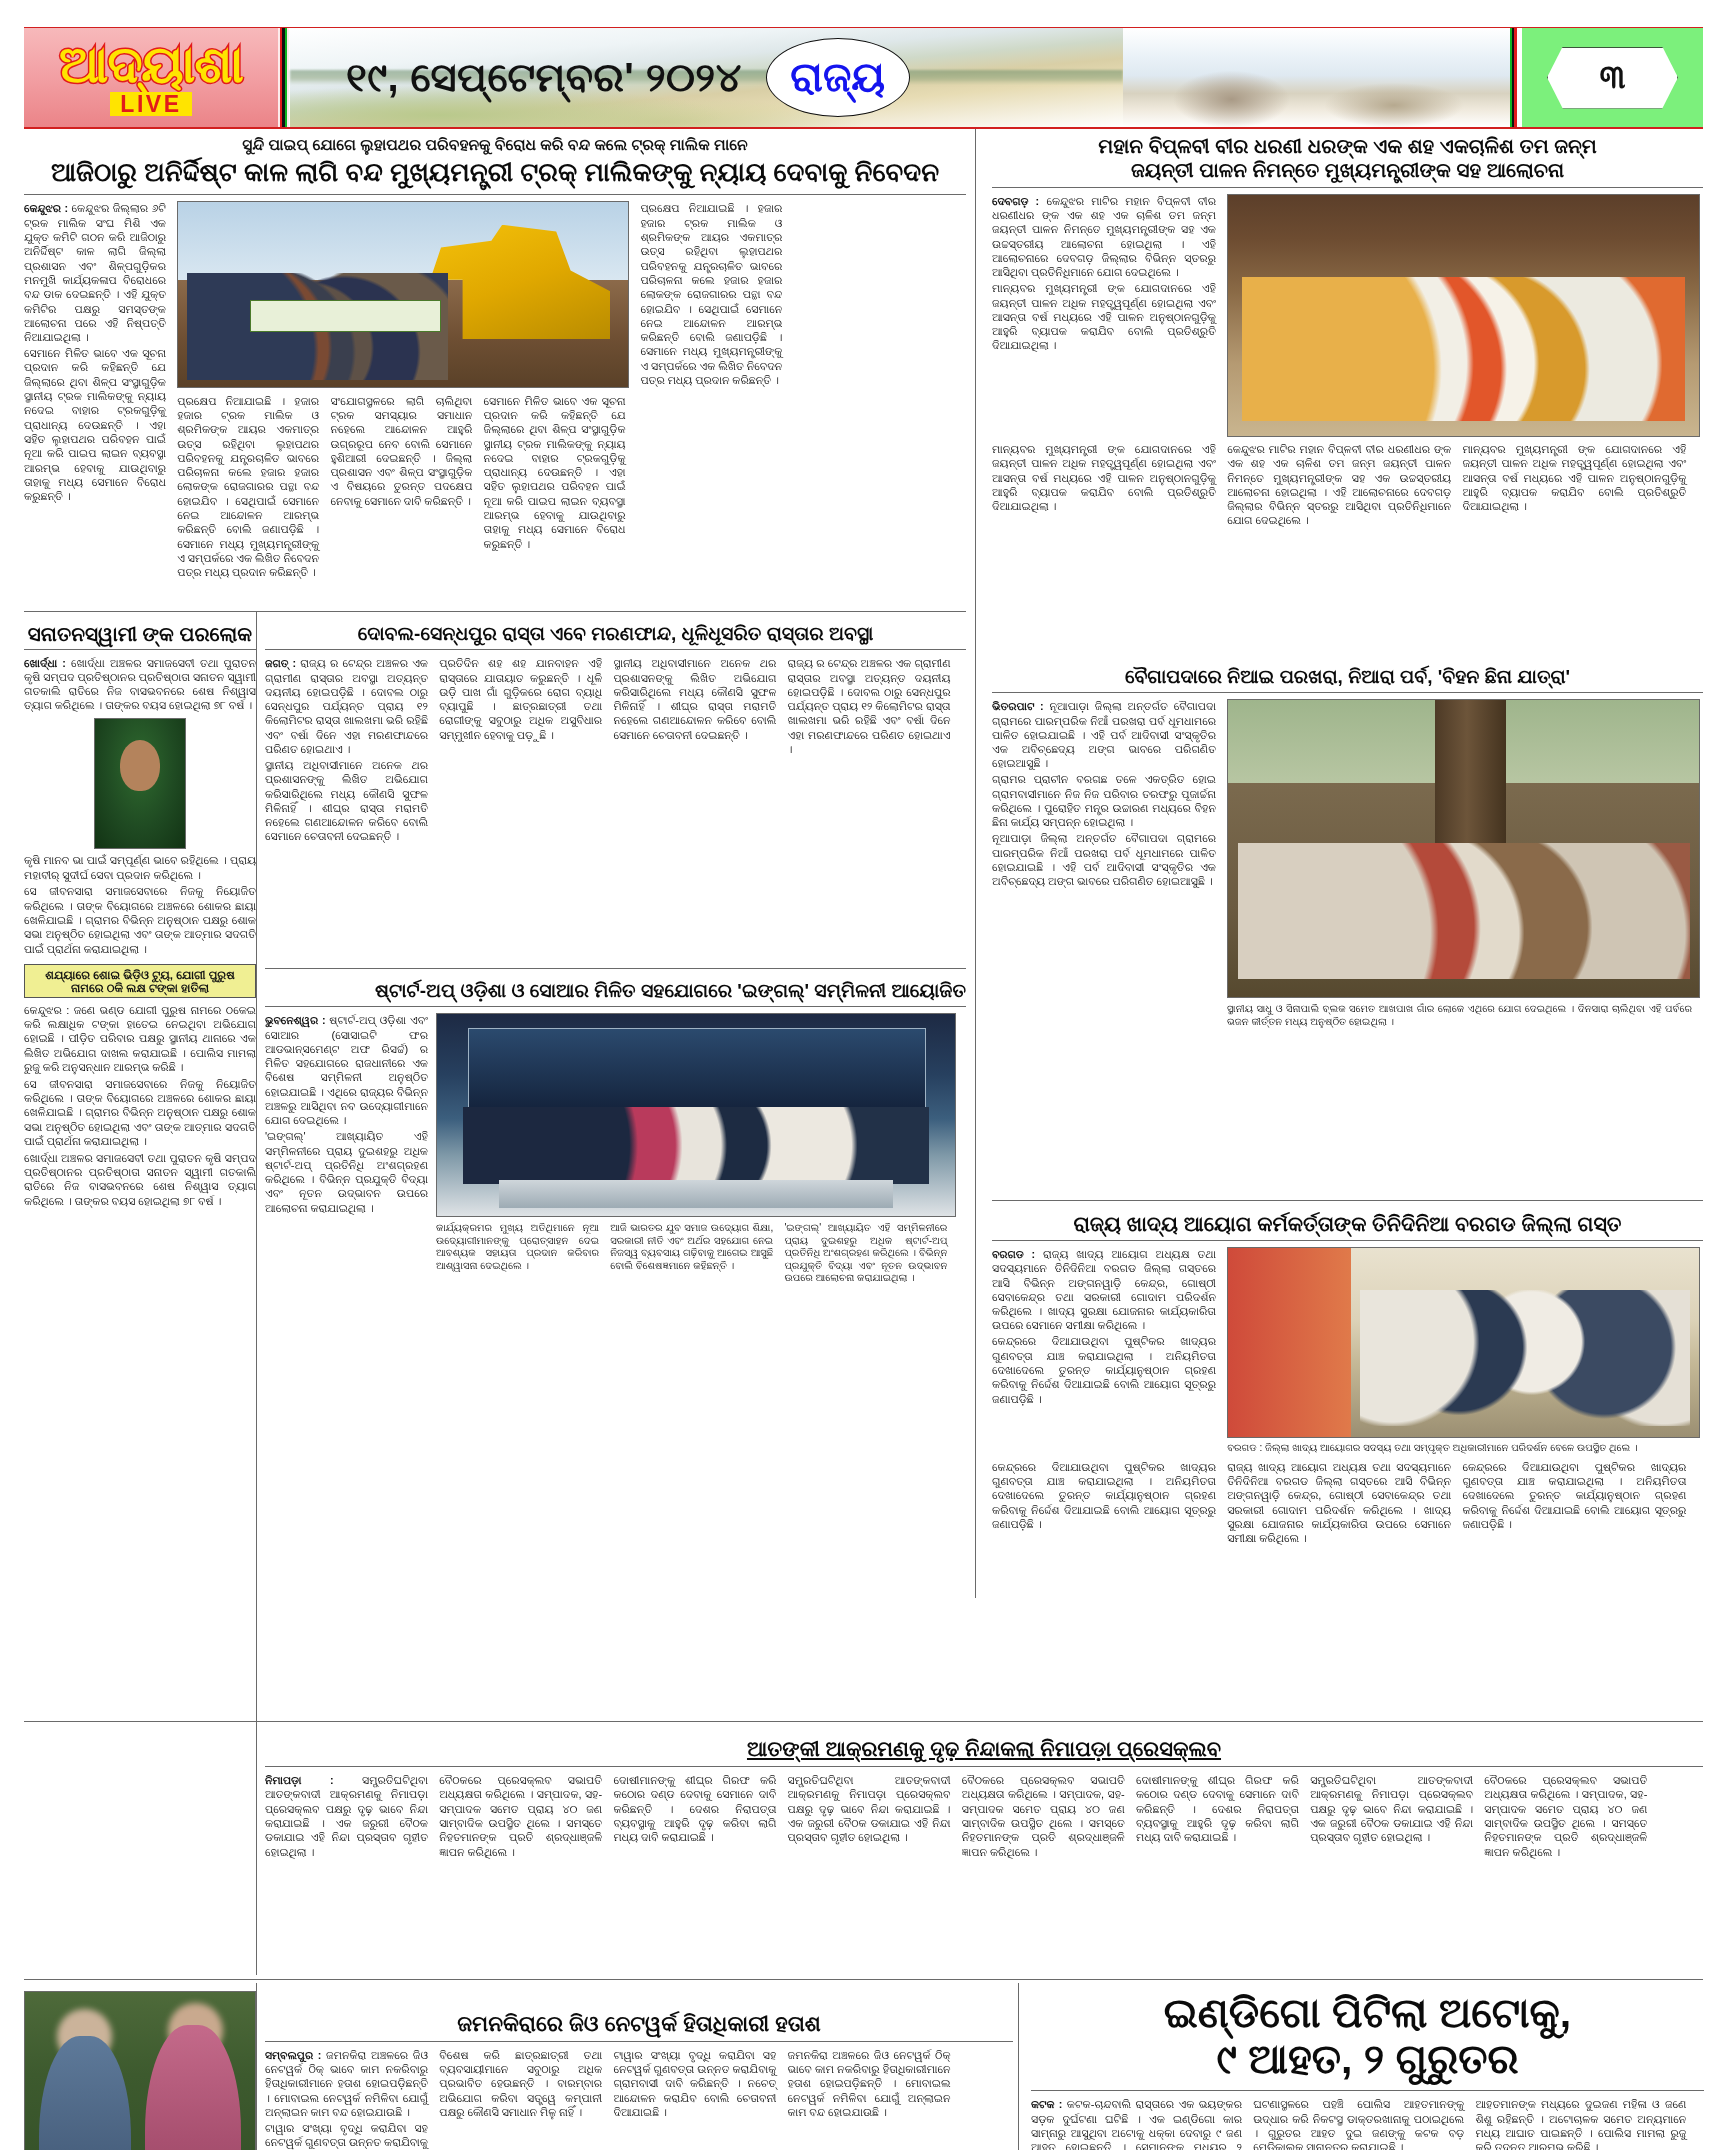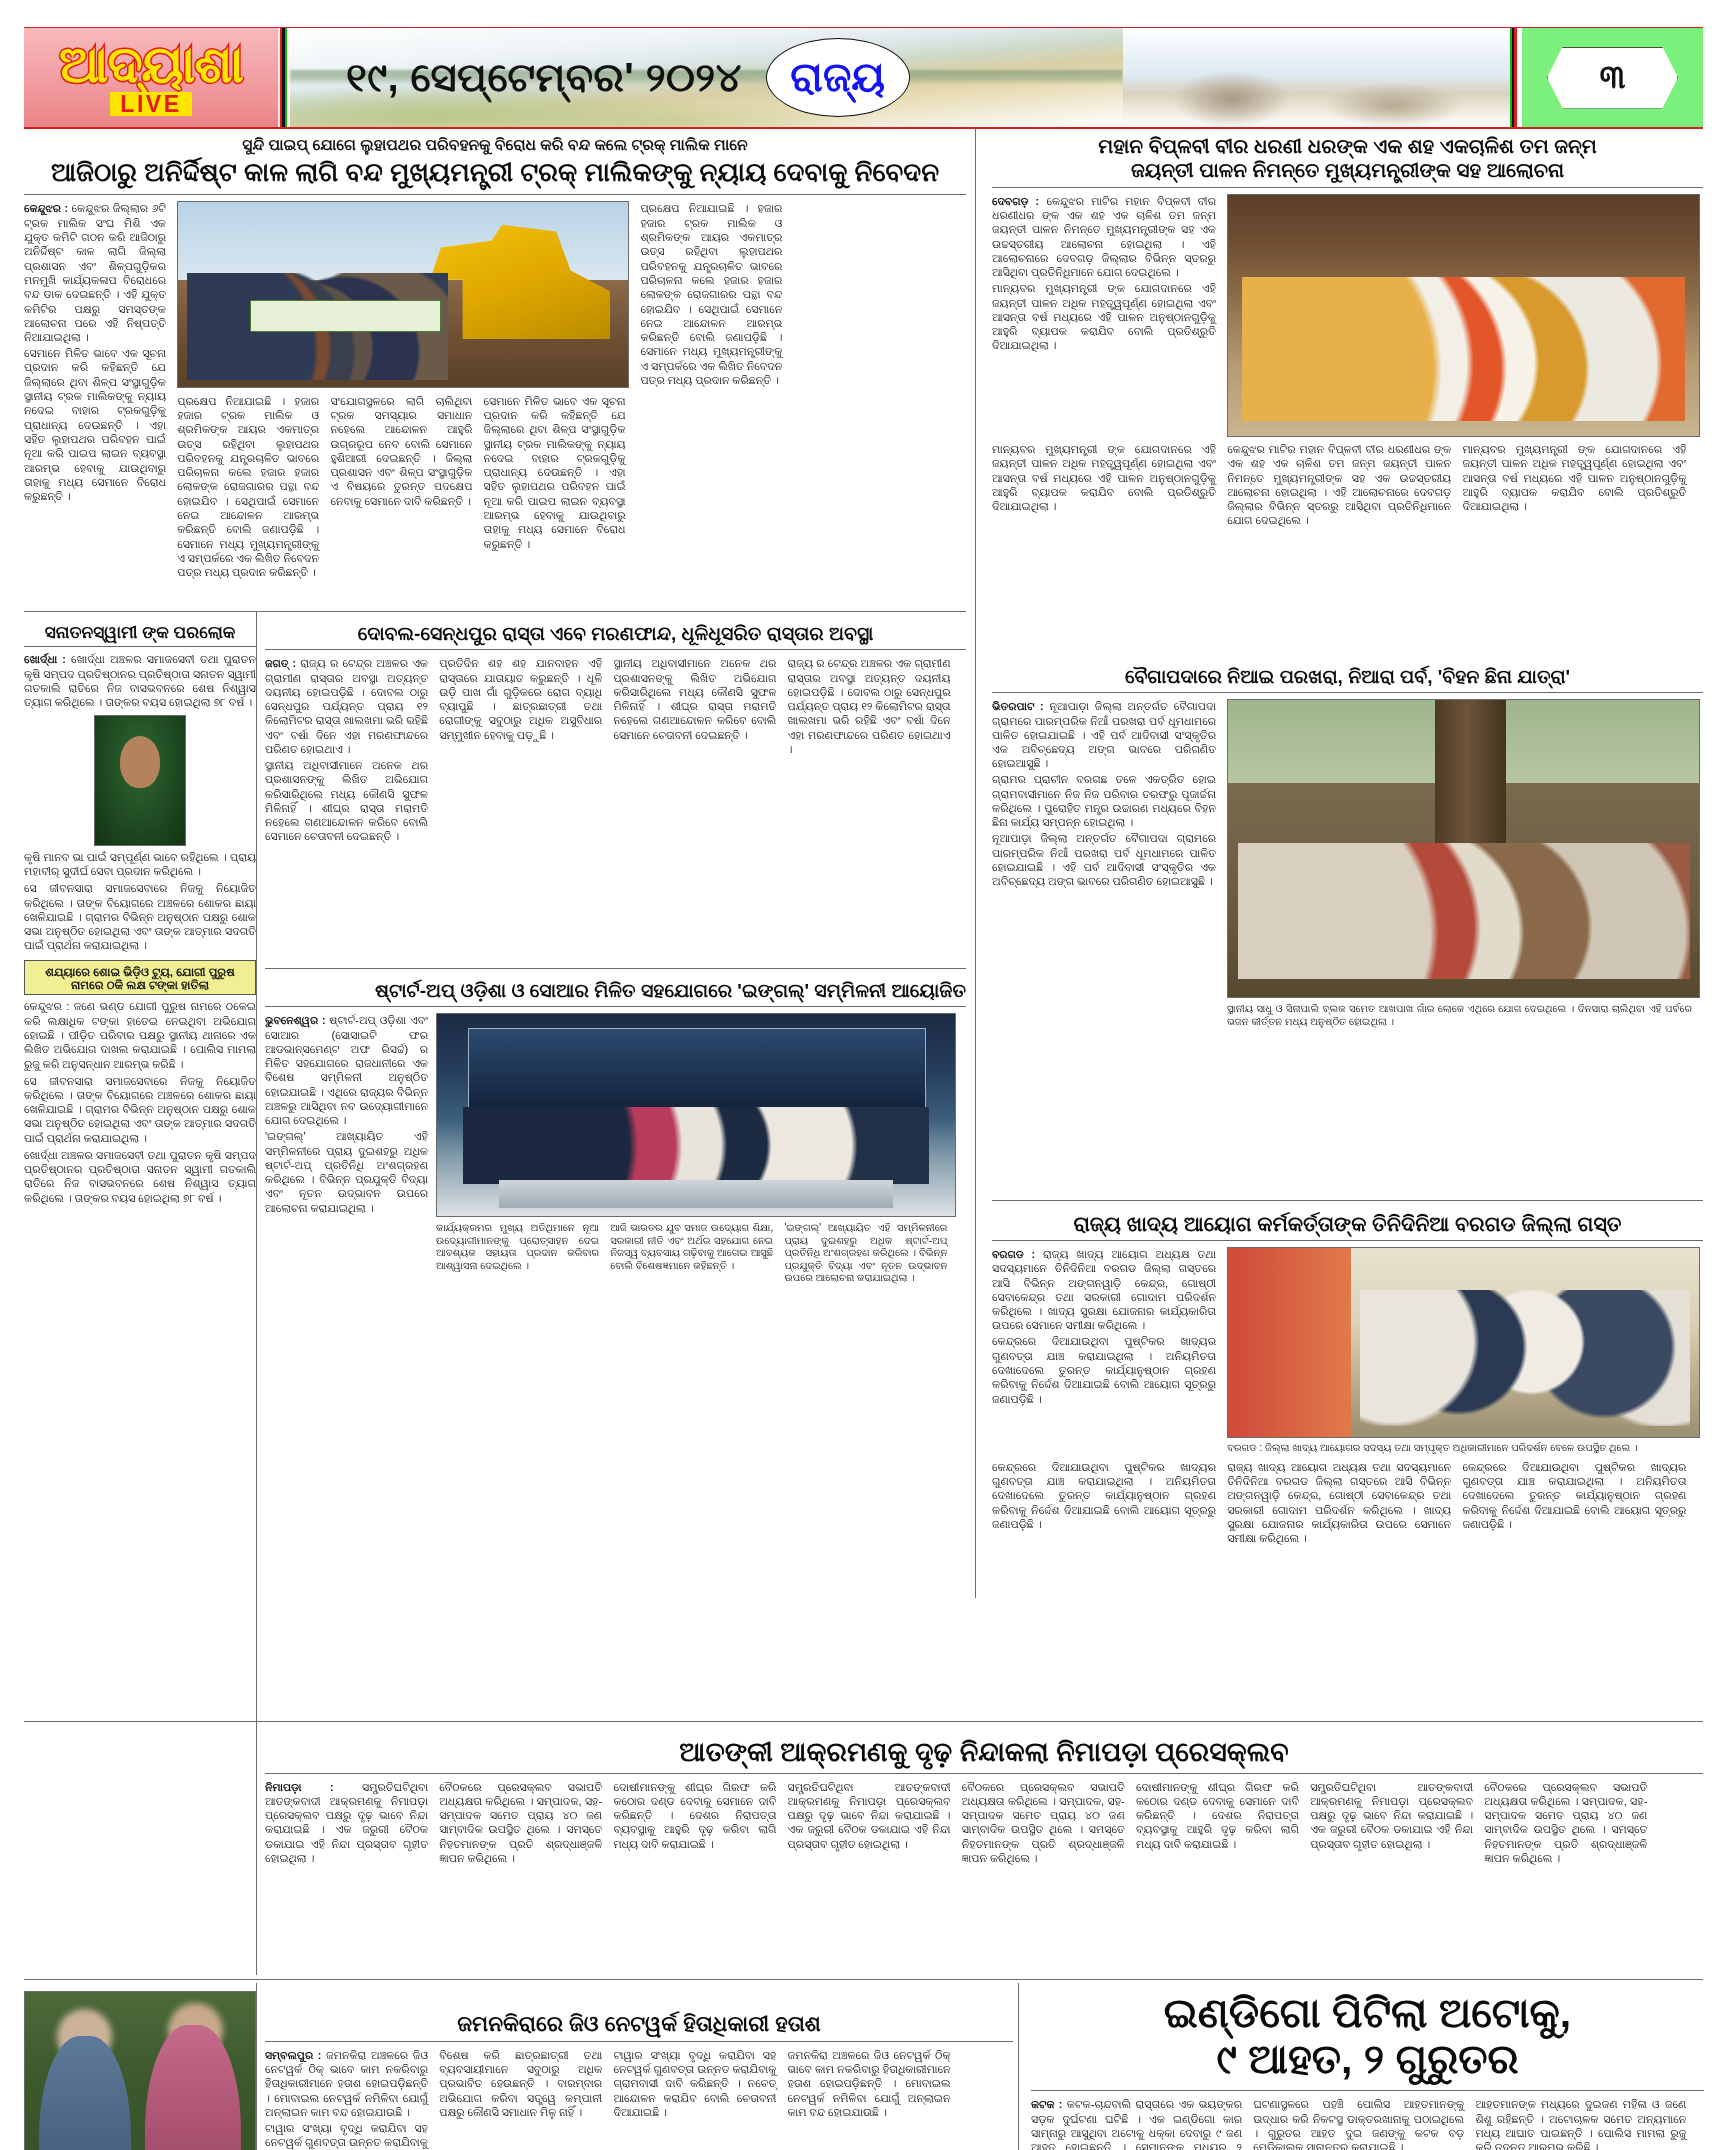--- a/index.html
+++ b/index.html
@@ -290,21 +290,21 @@
             <div class="crowd"></div>
           </div>
         </div>
       </div>
       <div style="display:flex;gap:11.2px;margin-top:5.2px;">
         <div class="cap" style="width:465px;margin-left:235px;">ସ୍ଥାନୀୟ ସାଧୁ ଓ ସିନାପାଲି ବ୍ଲକ ସମେତ ଆଖପାଖ ଗାଁର ଲୋକେ ଏଥିରେ ଯୋଗ ଦେଇଥିଲେ । ଦିନସାରା ଚାଲିଥିବା ଏହି ପର୍ବରେ ଭଜନ କୀର୍ତ୍ତନ ମଧ୍ୟ ଅନୁଷ୍ଠିତ ହୋଇଥିଲା ।</div>
       </div>
     </div>
 
     <div class="col" style="left:0;top:495px;width:232px;">
-      <h1 class="hl" style="font-size:17px;">ସନାତନସ୍ୱାମୀ ଙ୍କ ପରଲୋକ</h1>
+      <h1 class="hl" style="font-size:20px;">ସନାତନସ୍ୱାମୀ ଙ୍କ ପରଲୋକ</h1>
       <div class="hrule" style="position:relative;width:100%;margin-top:4.3px;"></div>
       <div class="txt" style="margin-top:5.2px;">
         <p><span class="byline">ଖୋର୍ଦ୍ଧା :</span>
            <span>ଖୋର୍ଦ୍ଧା ଅଞ୍ଚଳର ସମାଜସେବୀ ତଥା ପୁରାତନ କୃଷି ସମ୍ପଦ ପ୍ରତିଷ୍ଠାନର ପ୍ରତିଷ୍ଠାତା ସନାତନ ସ୍ୱାମୀ ଗତକାଲି ରାତିରେ ନିଜ ବାସଭବନରେ ଶେଷ ନିଶ୍ୱାସ ତ୍ୟାଗ କରିଥିଲେ । ତାଙ୍କର ବୟସ ହୋଇଥିଲା ୭୮ ବର୍ଷ ।</span></p>
       </div>
       <div class="photo sc-portrait" style="height:129px;width:90px;margin:5.2px auto 0 auto;">
         <div class="ground"></div>
         <div class="head"></div>
         <div class="body"></div>
       </div>
@@ -380,21 +380,21 @@
         </div>
       </div>
       <div style="display:flex;gap:11.2px;margin-top:5.2px;">
         <div class="txt" style="width:224px;">କେନ୍ଦ୍ରରେ ଦିଆଯାଉଥିବା ପୁଷ୍ଟିକର ଖାଦ୍ୟର ଗୁଣବତ୍ତା ଯାଞ୍ଚ କରାଯାଇଥିଲା । ଅନିୟମିତତା ଦେଖାଦେଲେ ତୁରନ୍ତ କାର୍ଯ୍ୟାନୁଷ୍ଠାନ ଗ୍ରହଣ କରିବାକୁ ନିର୍ଦ୍ଦେଶ ଦିଆଯାଇଛି ବୋଲି ଆୟୋଗ ସୂତ୍ରରୁ ଜଣାପଡ଼ିଛି ।</div>
         <div class="txt" style="width:224px;">ରାଜ୍ୟ ଖାଦ୍ୟ ଆୟୋଗ ଅଧ୍ୟକ୍ଷ ତଥା ସଦସ୍ୟମାନେ ତିନିଦିନିଆ ବରଗଡ ଜିଲ୍ଲା ଗସ୍ତରେ ଆସି ବିଭିନ୍ନ ଅଙ୍ଗନୱାଡ଼ି କେନ୍ଦ୍ର, ଗୋଷ୍ଠୀ ସେବାକେନ୍ଦ୍ର ତଥା ସରକାରୀ ଗୋଦାମ ପରିଦର୍ଶନ କରିଥିଲେ । ଖାଦ୍ୟ ସୁରକ୍ଷା ଯୋଜନାର କାର୍ଯ୍ୟକାରିତା ଉପରେ ସେମାନେ ସମୀକ୍ଷା କରିଥିଲେ ।</div>
         <div class="txt" style="width:224px;">କେନ୍ଦ୍ରରେ ଦିଆଯାଉଥିବା ପୁଷ୍ଟିକର ଖାଦ୍ୟର ଗୁଣବତ୍ତା ଯାଞ୍ଚ କରାଯାଇଥିଲା । ଅନିୟମିତତା ଦେଖାଦେଲେ ତୁରନ୍ତ କାର୍ଯ୍ୟାନୁଷ୍ଠାନ ଗ୍ରହଣ କରିବାକୁ ନିର୍ଦ୍ଦେଶ ଦିଆଯାଇଛି ବୋଲି ଆୟୋଗ ସୂତ୍ରରୁ ଜଣାପଡ଼ିଛି ।</div>
       </div>
     </div>
 
     <div class="col" style="left:241px;top:1609px;width:1438px;">
-      <h1 class="hl" style="font-size:27px;">ଆତଙ୍କୀ ଆକ୍ରମଣକୁ ଦୃଢ଼ ନିନ୍ଦାକଲା ନିମାପଡ଼ା ପ୍ରେସକ୍ଲବ</h1>
+      <h1 class="hl" style="font-size:21px;text-decoration:underline;">ଆତଙ୍କୀ ଆକ୍ରମଣକୁ ଦୃଢ଼ ନିନ୍ଦାକଲା ନିମାପଡ଼ା ପ୍ରେସକ୍ଲବ</h1>
       <div class="hrule" style="position:relative;width:100%;margin-top:6px;"></div>
       <div style="display:flex;gap:11.2px;margin-top:6px;">
         <div class="txt" style="width:163px;">
           <p><span class="byline">ନିମାପଡ଼ା :</span>
              <span>ସମ୍ପ୍ରତିଘଟିଥିବା ଆତଙ୍କବାଦୀ ଆକ୍ରମଣକୁ ନିମାପଡ଼ା ପ୍ରେସକ୍ଲବ ପକ୍ଷରୁ ଦୃଢ଼ ଭାବେ ନିନ୍ଦା କରାଯାଇଛି । ଏକ ଜରୁରୀ ବୈଠକ ଡକାଯାଇ ଏହି ନିନ୍ଦା ପ୍ରସ୍ତାବ ଗୃହୀତ ହୋଇଥିଲା ।</span></p>
         </div>
         <div class="txt" style="width:163px;">ବୈଠକରେ ପ୍ରେସକ୍ଲବ ସଭାପତି ଅଧ୍ୟକ୍ଷତା କରିଥିଲେ । ସମ୍ପାଦକ, ସହ-ସମ୍ପାଦକ ସମେତ ପ୍ରାୟ ୪୦ ଜଣ ସାମ୍ବାଦିକ ଉପସ୍ଥିତ ଥିଲେ । ସମସ୍ତେ ନିହତମାନଙ୍କ ପ୍ରତି ଶ୍ରଦ୍ଧାଞ୍ଜଳି ଜ୍ଞାପନ କରିଥିଲେ ।</div>
         <div class="txt" style="width:163px;">ଦୋଷୀମାନଙ୍କୁ ଶୀଘ୍ର ଗିରଫ କରି କଠୋର ଦଣ୍ଡ ଦେବାକୁ ସେମାନେ ଦାବି କରିଛନ୍ତି । ଦେଶର ନିରାପତ୍ତା ବ୍ୟବସ୍ଥାକୁ ଆହୁରି ଦୃଢ଼ କରିବା ଲାଗି ମଧ୍ୟ ଦାବି କରାଯାଇଛି ।</div>
         <div class="txt" style="width:163px;">ସମ୍ପ୍ରତିଘଟିଥିବା ଆତଙ୍କବାଦୀ ଆକ୍ରମଣକୁ ନିମାପଡ଼ା ପ୍ରେସକ୍ଲବ ପକ୍ଷରୁ ଦୃଢ଼ ଭାବେ ନିନ୍ଦା କରାଯାଇଛି । ଏକ ଜରୁରୀ ବୈଠକ ଡକାଯାଇ ଏହି ନିନ୍ଦା ପ୍ରସ୍ତାବ ଗୃହୀତ ହୋଇଥିଲା ।</div>
         <div class="txt" style="width:163px;">ବୈଠକରେ ପ୍ରେସକ୍ଲବ ସଭାପତି ଅଧ୍ୟକ୍ଷତା କରିଥିଲେ । ସମ୍ପାଦକ, ସହ-ସମ୍ପାଦକ ସମେତ ପ୍ରାୟ ୪୦ ଜଣ ସାମ୍ବାଦିକ ଉପସ୍ଥିତ ଥିଲେ । ସମସ୍ତେ ନିହତମାନଙ୍କ ପ୍ରତି ଶ୍ରଦ୍ଧାଞ୍ଜଳି ଜ୍ଞାପନ କରିଥିଲେ ।</div>

